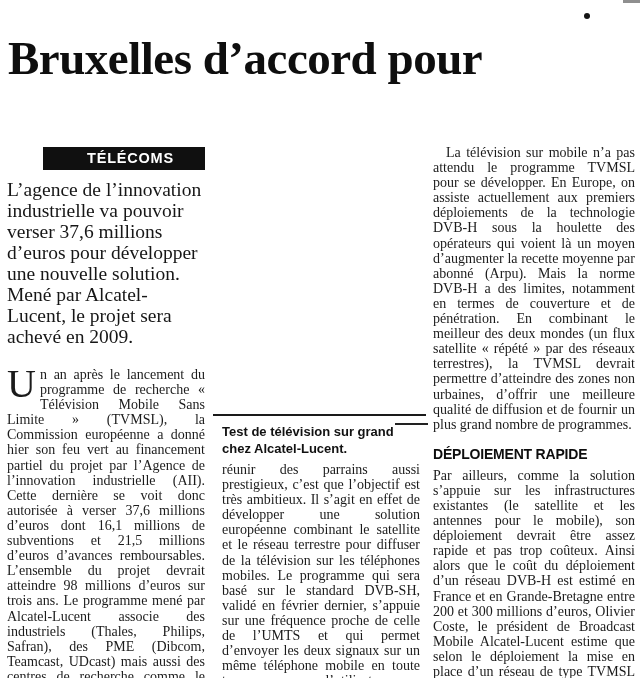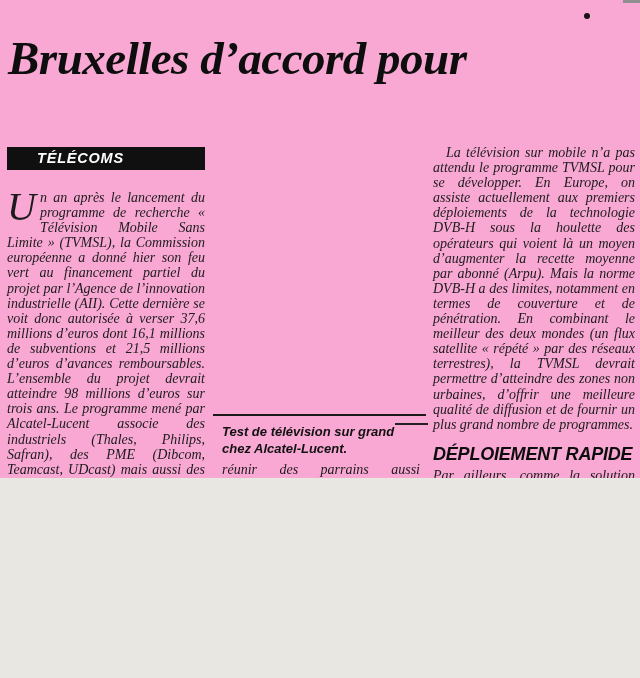--- a/index.html
+++ b/index.html
@@ -2,42 +2,42 @@
 <html lang="fr"><head>
 <meta charset="utf-8">
 <style>
   html,body{margin:0;padding:0;}
   body{
     width:640px;height:678px;
     font-family:"Liberation Serif", serif;
     background:#e9e7e2;
   }
   #page{
-    position:relative;width:640px;height:478px;
-    background:#f9a8d4;color:#1b1b1b;overflow:hidden;font-style:italic;
+    position:relative;width:640px;height:678px;
+    background:#ffffff;color:#1b1b1b;overflow:hidden;
   }
   
   .headline{
     position:absolute;left:8px;top:2px;width:628px;
     font-family:"Liberation Serif", serif;
     font-weight:700;font-size:47px;line-height:51px;
     letter-spacing:-0.5px;color:#0e0e0e;
   }
   .headline span{display:block;}
   
   .col{position:absolute;}
   #col-left{left:7px;top:147px;width:198px;}
   #col-mid{left:213px;top:414px;width:213px;}
   #col-right{left:433px;top:145px;width:202px;}
   
   .kicker{
     background:#101010;color:#ffffff;height:23px;
     font-family:"Liberation Sans", sans-serif;
     font-weight:700;font-size:14.5px;line-height:23px;
-    letter-spacing:0.8px;padding-left:30px;
+    letter-spacing:0.8px;padding-left:44px;margin-left:36px;
   }
   .lede{
     margin:9px 0 0 0;
     font-size:19.5px;line-height:21px;color:#161616;
   }
   .bodytext{
     font-size:14px;line-height:15.1px;text-align:justify;
     hyphens:auto;-webkit-hyphens:auto;color:#1b1b1b;
     margin:0;
   }
@@ -52,40 +52,41 @@
     margin:7px 0 0 9px;width:190px;
     font-family:"Liberation Sans", sans-serif;
     font-weight:700;font-size:13px;line-height:17px;color:#111;
   }
   #col-mid .bodytext{margin:5px 0 0 9px;width:198px;}
   
   #col-right .para1{text-indent:13px;}
   .subhead{
     margin:14px 0 0 0;
     font-family:"Liberation Sans", sans-serif;
-    font-weight:700;font-size:18px;line-height:16px;
+    font-weight:700;font-size:14px;line-height:16px;
     letter-spacing:-0.2px;color:#0d0d0d;
   }
   .para2-wrap{position:relative;margin-top:6px;}
   
   .gutter-dash{position:absolute;left:395px;top:423px;width:33px;height:2px;background:#222;}
   .corner-mark{position:absolute;right:0;top:0;width:17px;height:3px;background:#8f8f8f;}
   .speck{position:absolute;left:584px;top:13px;width:6px;height:6px;border-radius:50%;background:#151515;}
 </style>
 </head>
 <body>
 
 <div id="page">
 
   <h1 class="headline">
     <span>Bruxelles d’accord pour</span>
   </h1>
 
   <div class="col" id="col-left">
     <div class="kicker">TÉLÉCOMS</div>
+    <p class="lede">L’agence de l’innovation industrielle va pouvoir verser 37,6 millions d’euros pour développer une nouvelle solution. Mené par Alcatel-Lucent, le projet sera achevé en 2009.</p>
     <p class="bodytext"><span class="dropcap">U</span><span>n an après le lancement du programme de recherche « Télévision Mobile Sans Limite » (TVMSL), la Commission européenne a donné hier son feu vert au financement partiel du projet par l’Agence de l’innovation industrielle (AII). Cette dernière se voit donc autorisée à verser 37,6 millions d’euros dont 16,1 millions de subventions et 21,5 millions d’euros d’avances remboursables. L’ensemble du projet devrait atteindre 98 millions d’euros sur trois ans. Le programme mené par Alcatel-Lucent associe des industriels (Thales, Philips, Safran), des PME (Dibcom, Teamcast, UDcast) mais aussi des centres de recherche comme le CNRS, l’Inria et le CEA. Si le programme est parvenu à</span></p>
   </div>
 
   <div class="col" id="col-mid">
     <hr class="photo-rule">
     <p class="caption">Test de télévision sur grand chez Alcatel-Lucent.</p>
     <p class="bodytext">réunir des parrains aussi prestigieux, c’est que l’objectif est très ambitieux. Il s’agit en effet de développer une solution européenne combinant le satellite et le réseau terrestre pour diffuser de la télévision sur les téléphones mobiles. Le programme qui sera basé sur le standard DVB-SH, validé en février dernier, s’appuie sur une fréquence proche de celle de l’UMTS et qui permet d’envoyer les deux signaux sur un même téléphone mobile en toute transparence pour l’utilisateur.</p>
   </div>
 
   <div class="col" id="col-right">

